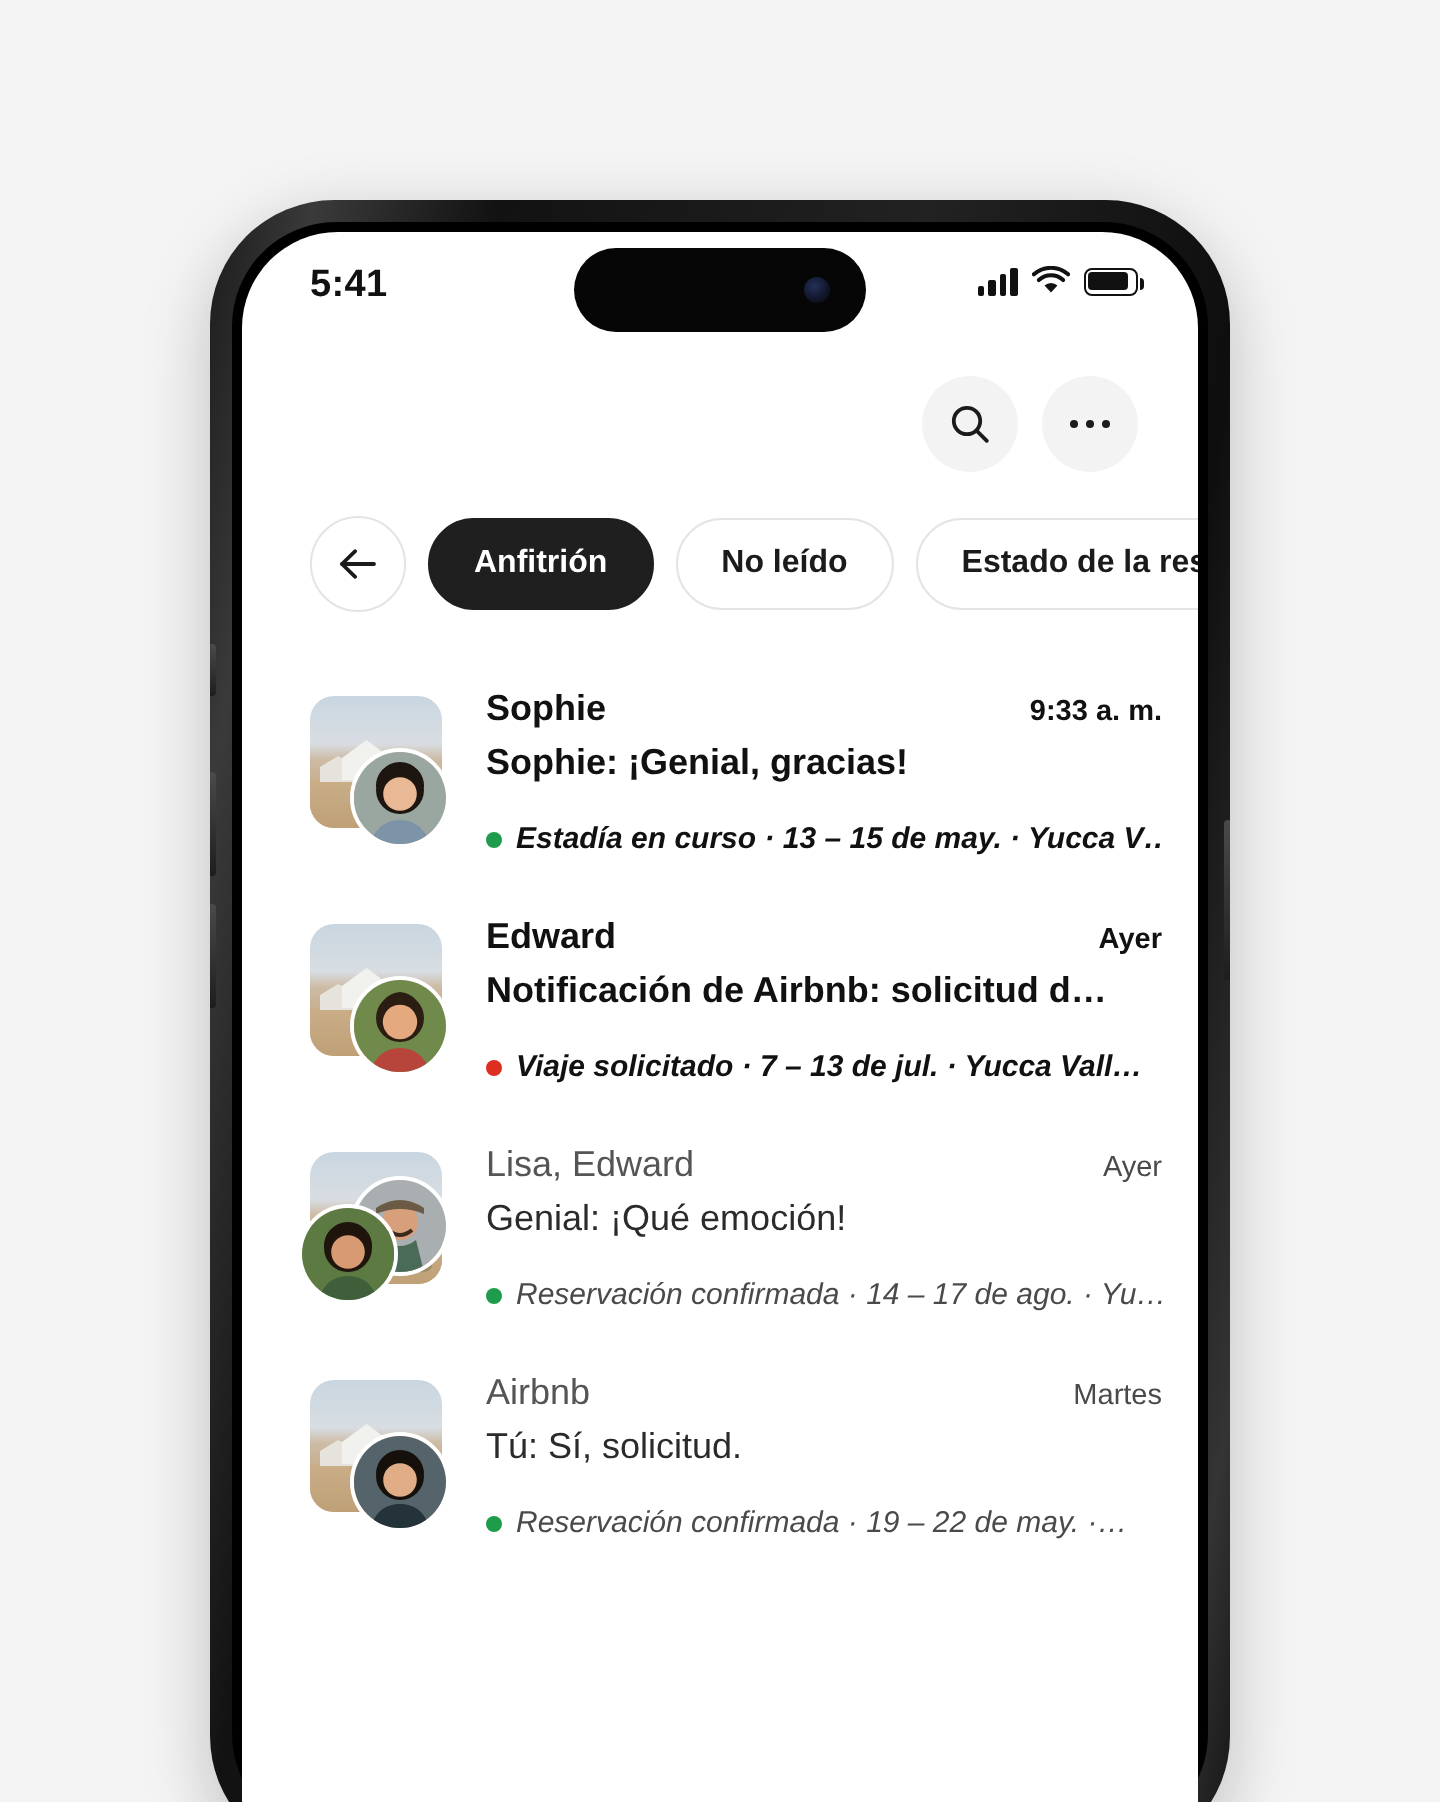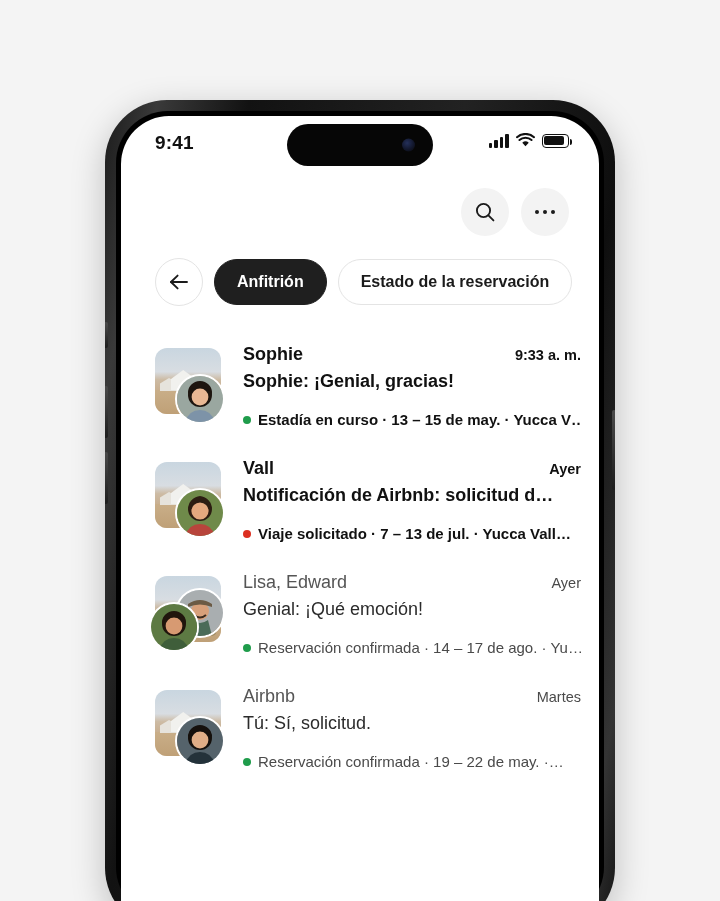--- a/index.html
+++ b/index.html
@@ -174,21 +174,21 @@
     font-size:18px;font-weight:700;color:#111;
     white-space:nowrap;overflow:hidden;text-overflow:ellipsis;
   }
   .row-time{font-size:14.5px;font-weight:700;color:#111;flex:0 0 auto;}
   .row-preview{
     margin-top:6px;font-size:18px;font-weight:700;color:#111;
     white-space:nowrap;overflow:hidden;
   }
   .row-meta{
     margin-top:19px;display:flex;align-items:center;gap:7px;
-    font-size:15px;font-weight:700;color:#111;white-space:nowrap;overflow:hidden;
+    font-size:15px;font-weight:700;color:#111;white-space:nowrap;overflow:hidden;font-style:italic;
   }
   .dot{width:8px;height:8px;border-radius:50%;flex:0 0 auto;}
 
   
   .row.read .row-name,
   .row.read .row-time,
   .row.read .row-preview,
   .row.read .row-meta{font-weight:400;color:#4a4a4a;}
   .row.read .row-name{color:#555;}
   .row.read .row-preview{color:#2b2b2b;}
@@ -199,21 +199,21 @@
 <div class="phone">
   <div class="btn-side btn-mute"></div>
   <div class="btn-side btn-volup"></div>
   <div class="btn-side btn-voldn"></div>
   <div class="btn-side btn-power"></div>
 
   <div class="phone-inner">
     <div class="screen">
 
       <div class="statusbar">
-        <div class="status-time">9:41</div>
+        <div class="status-time">5:41</div>
         <div class="island">
           <div class="island-cam"></div>
         </div>
         <div class="status-icons">
           <div class="bars">
             <i></i>
               <i></i>
               <i></i>
               <i></i>
           </div>
@@ -246,20 +246,21 @@
 
 
       <div class="chips">
         <div class="chip-back">
           <svg width="22" height="18" viewBox="0 0 22 18">
             <line x1="3" y1="9" x2="19" y2="9" stroke="#1b1b1b" stroke-width="1.9" stroke-linecap="round"></line>
             <polyline points="9.6,2.6 3,9 9.6,15.4" stroke="#1b1b1b" stroke-width="1.9" fill="none" stroke-linecap="round" stroke-linejoin="round"></polyline>
           </svg>
         </div>
         <div class="chip active">Anfitrión</div>
+        <div class="chip">No leído</div>
         <div class="chip">Estado de la reservación</div>
       </div>
 
       <div class="list">
 
         <div class="row">
           <div class="thumb-wrap">
             <div class="listing-thumb">
               <div class="ground"></div>
                 <div class="house2"></div>
@@ -302,21 +303,21 @@
                 <rect width="46" height="46" fill="#6f8a4a"></rect>
                 <circle cx="23" cy="19" r="12" fill="#2c1d12"></circle>
                 <circle cx="23" cy="21" r="8.6" fill="#e4a97f"></circle>
                 <path d="M23 6 a12 12 0 0 1 11 12 q-4-6-11-6 t-11 6 A12 12 0 0 1 23 6Z" fill="#2c1d12"></path>
                 <path d="M8 46 q4-12 15-12 t15 12Z" fill="#b8453c"></path>
               </svg>
             </div>
           </div>
           <div class="row-body">
             <div class="row-top">
-              <div class="row-name">Vall</div>
+              <div class="row-name">Edward</div>
               <div class="row-time">Ayer</div>
             </div>
             <div class="row-preview">Notificación de Airbnb: solicitud d…</div>
             <div class="row-meta">
               <span class="dot" style="background:#dc2f20"></span>
               <span>Viaje solicitado · 7 – 13 de jul. · Yucca Vall…</span>
             </div>
           </div>
         </div>
 

